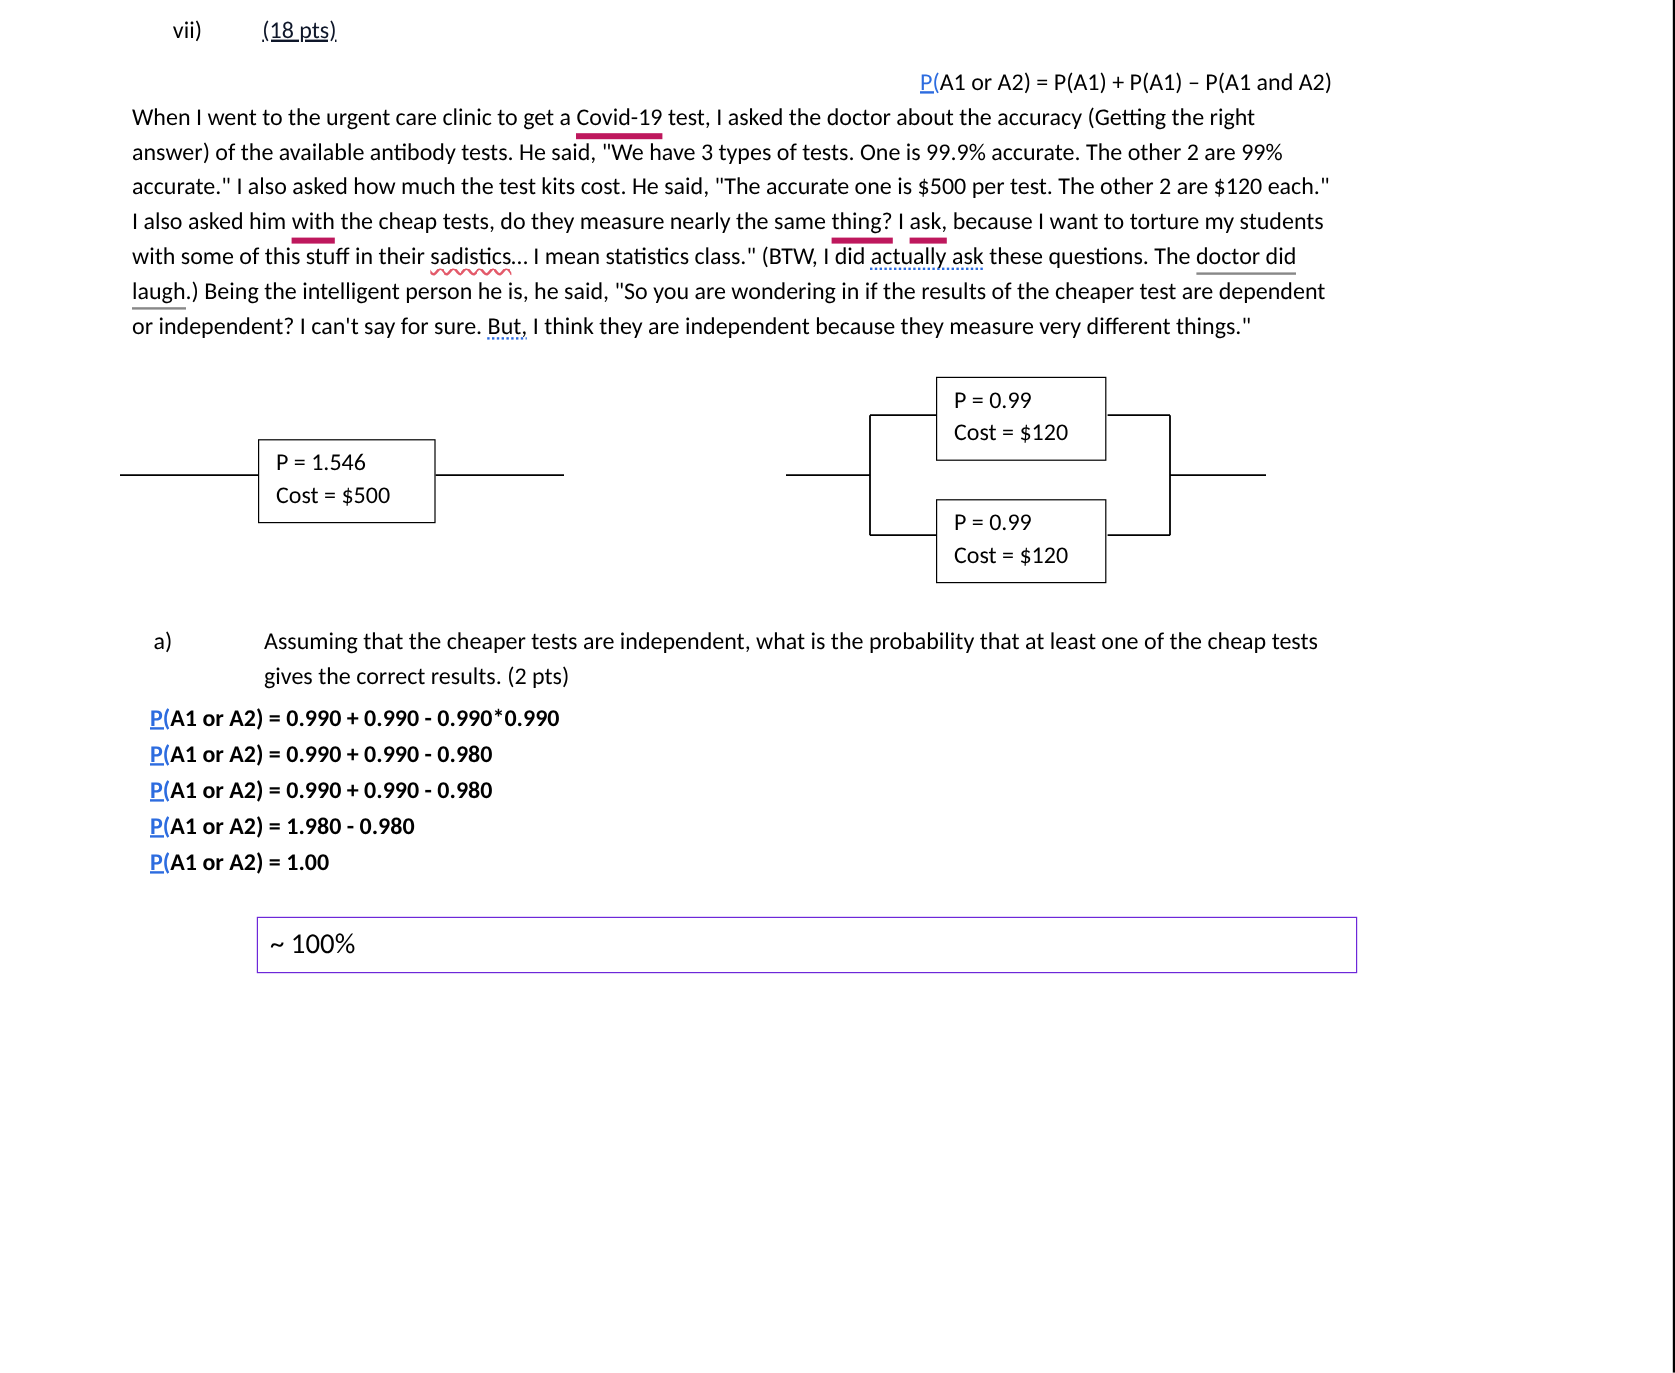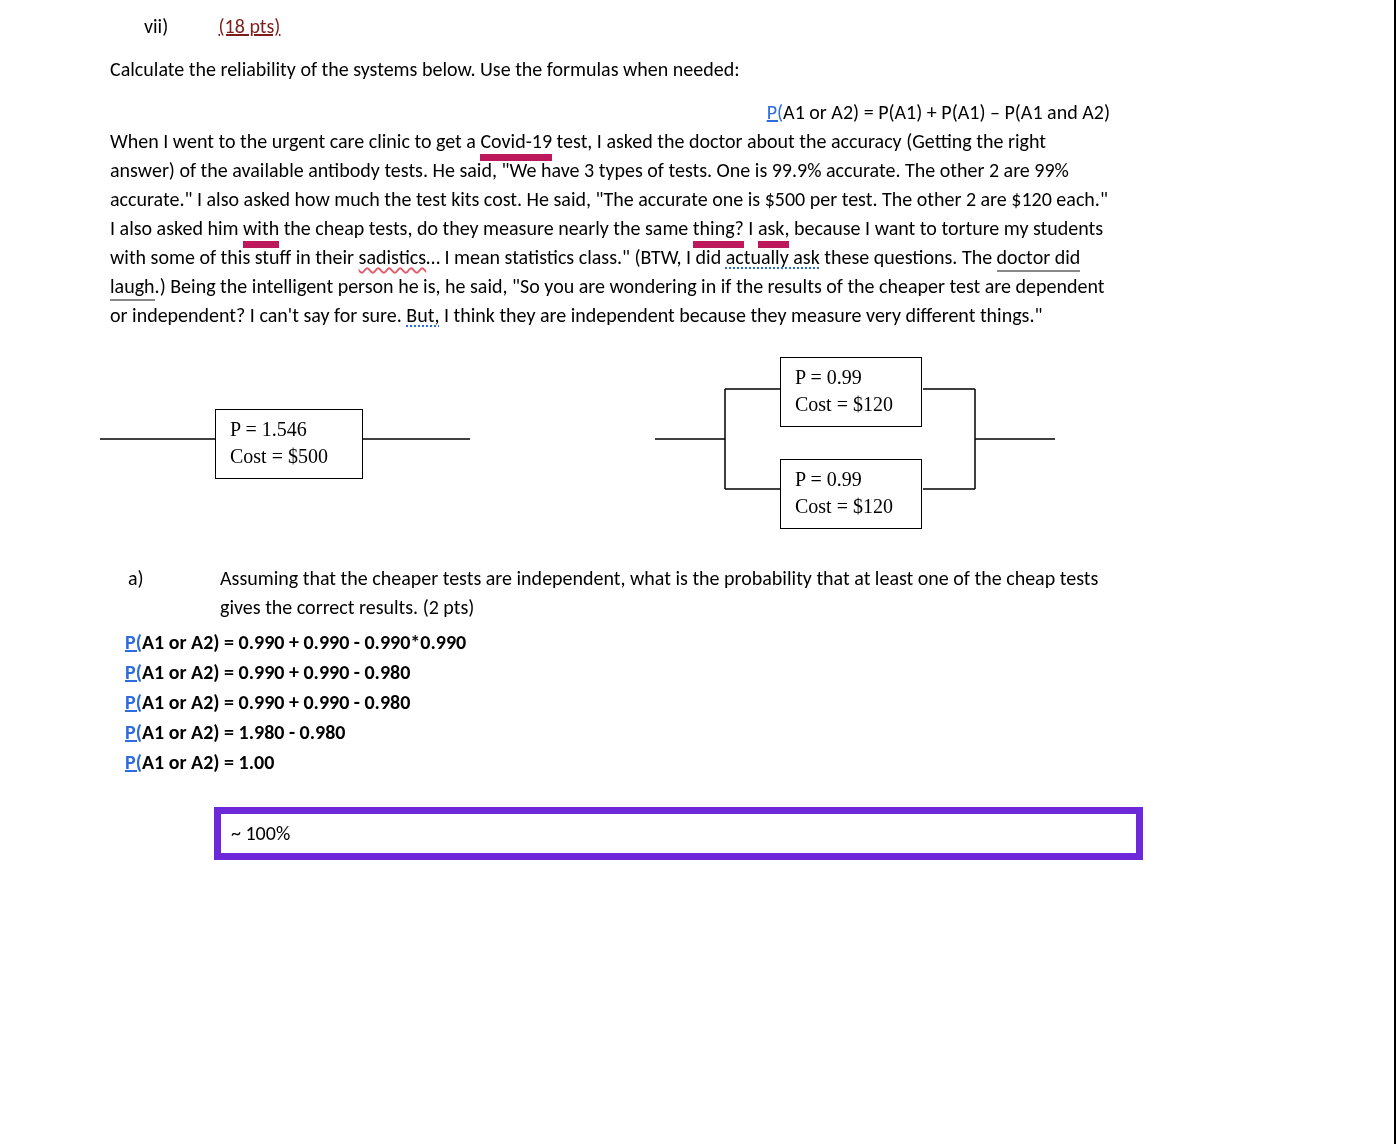--- a/index.html
+++ b/index.html
@@ -23,36 +23,36 @@
     left: 110px;
     top: 12px;
     width: 1000px;
   }
   .vii-line {
     margin-bottom: 14px;
     padding-left: 34px;
   }
   .vii { display:inline-block; width: 70px; }
   .pts {
-    color: #7f1d1d;
+    color: #0f172a;
     text-decoration: underline;
   }
   .intro { margin-bottom: 14px; }
   .formula {
     text-align: right;
   }
   .p-mark {
     color: #2d6cdf;
     text-decoration: underline;
   }
   .story p { margin: 0; }
   .story { margin-bottom: 24px; }
   
   .red-under {
-    border-bottom: 7px solid #be185d;
+    border-bottom: 5px solid #be185d;
     padding-bottom: 1px;
   }
   .red-squiggle {
     text-decoration: underline wavy #e35a6a 2px;
     text-underline-offset: 3px;
   }
   .blue-dotted {
     text-decoration: underline dotted #2d6cdf 1.5px;
     text-underline-offset: 3px;
     text-align: center;
@@ -72,21 +72,20 @@
     left: -10px;
     top: 0;
   }
   .box {
     position: absolute;
     border: 1.5px solid #000;
     background: #fff;
     padding: 6px 14px 8px 14px;
     font-size: 20px;
     line-height: 1.35;
-    font-family: Liberation Serif, serif;
   }
   .box1 { left: 105px; top: 55px; width: 118px; }
   .box2 { left: 670px; top: 3px;  width: 112px; }
   .box3 { left: 670px; top: 105px; width: 112px; }
   
   .part-a {
     margin-top: 10px;
   }
   .part-a-q {
     padding-left: 110px;
@@ -94,23 +93,23 @@
     margin-left: 0;
     margin-bottom: 6px;
   }
   .part-a-q .a-marker { display:inline-block; width:46px; }
   .calc-lines { margin: 0; }
   .calc-lines .line { margin: 1px 15px; font-weight: 600; }
   .answer-box {
     margin-top: 30px;
     margin-left: 104px;
     width: 895px;
-    border: 7px solid #6d28d9;
+    border: 1px solid #6d28d9;
     padding: 5px 10px;
-    font-size: 20px;
+    font-size: 24px;
   }
   .right-border {
     position: absolute;
     right: 0;
     top: 0;
     bottom: 0;
     width: 2px;
     background: #000;
   }
 </style>
@@ -118,21 +117,20 @@
 <body>
 
 <div class="page">
   <div class="content">
 
     <div class="vii-line">
       <span class="vii">vii)</span>
       <span class="pts">(18  pts)</span>
     </div>
 
-    <div class="intro">Calculate the reliability of the systems below. Use the formulas when needed:</div>
 
     <div class="formula">
       <span class="p-mark">P(</span><span>A1 or A2) = P(A1) + P(A1) – P(A1 and A2)</span>
     </div>
 
     <div class="story">
       <p>
         <span>When I went to the urgent care clinic to get a </span><span class="red-under">Covid-19</span><span> test, I asked the doctor about the accuracy (Getting the right answer) of the available antibody tests. He said, "We have 3 types of tests. One is 99.9% accurate. The other 2 are 99% accurate." I also asked how much the test kits cost. He said, "The accurate one is $500 per test. The other 2 are $120 each."  I also asked him </span><span class="red-under">with</span><span> the cheap tests, do they measure nearly the same </span><span class="red-under">thing?</span><span> I </span><span class="red-under">ask,</span><span> because I want to torture my students with some of this stuff in their </span><span class="red-squiggle">sadistics</span><span>… I mean statistics class." (BTW, I did </span><span class="blue-dotted">actually ask</span><span> these questions. The </span><span class="gray-under">doctor did laugh</span><span>.) Being the intelligent person he is, he said, "So you are wondering in if the results of the cheaper test are dependent or independent? I can't say for sure. </span><span class="blue-dotted">But,</span><span> I think they are independent because they measure very different things."</span>
       </p>
     </div>

